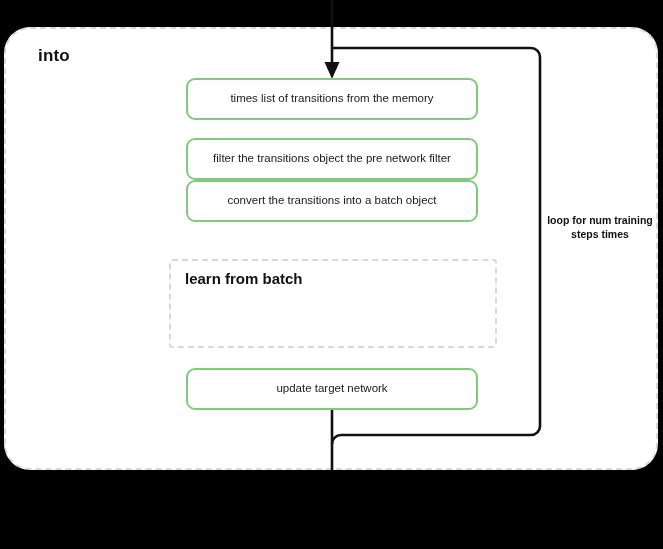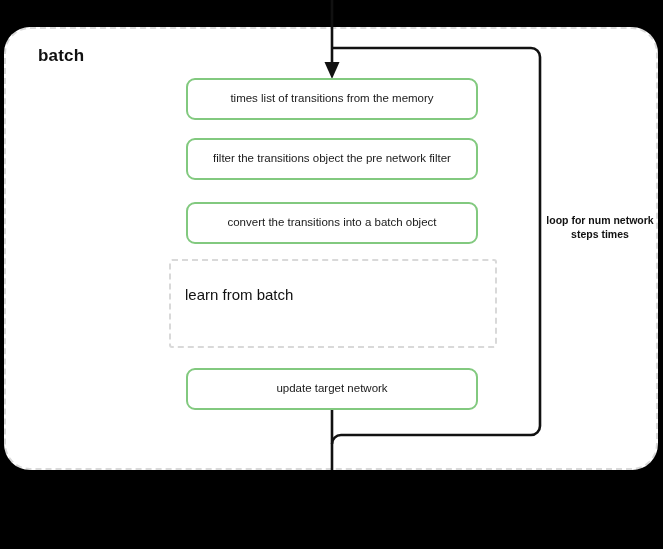--- a/index.html
+++ b/index.html
@@ -55,45 +55,44 @@
   }
   .step-label {
     font-size: 11.5px;
     color: #1a1a1a;
     text-align: center;
     line-height: 1.2;
     padding: 0 10px;
   }
   #step-sample  { top: 78px; }
   #step-filter  { top: 138px; }
-  #step-convert { top: 202px; }
+  #step-convert { top: 180px; }
   #step-update  { top: 368px; }
 
   
   .sub-scope {
     position: absolute;
     left: 169px;
     top: 259px;
     width: 328px;
     height: 89px;
     box-sizing: border-box;
     background: #ffffff;
     border: 2px dashed #d9d9d9;
     border-radius: 3px;
   }
   .sub-scope-title {
     position: absolute;
     left: 14px;
     top: 8px;
     width: 120px;
     font-size: 15px;
-    font-weight: normal;
+    font-weight: bold;
     color: #111111;
     line-height: 1.35;
-    margin-top: 16px;
   }
 
   
   .loop-label {
     position: absolute;
     left: 546px;
     top: 214px;
     width: 108px;
     font-size: 10.5px;
     font-weight: bold;
@@ -123,21 +122,21 @@
 
     <line x1="332" y1="0" x2="332" y2="69" stroke="#111111" stroke-width="2.6"></line>
 
     <polygon points="332,79 324.5,62 339.5,62" fill="#111111"></polygon>
 
     <path d="M 332 48 H 531 A 9 9 0 0 1 540 57 V 426 A 9 9 0 0 1 531 435 H 341 A 9 9 0 0 0 332 444" fill="none" stroke="#111111" stroke-width="2.6" stroke-linecap="butt"></path>
 
     <line x1="332" y1="408" x2="332" y2="470" stroke="#111111" stroke-width="2.6"></line>
   </svg>
 
-  <div class="scope-title">batch</div>
+  <div class="scope-title">into</div>
 
   <div class="step" id="step-sample">
     <span class="step-label">times list of transitions from the memory</span>
   </div>
 
   <div class="step" id="step-filter">
     <span class="step-label">filter the transitions object the pre network filter</span>
   </div>
 
   <div class="step" id="step-convert">
@@ -145,15 +144,15 @@
   </div>
 
   <div class="sub-scope">
     <div class="sub-scope-title">learn from batch</div>
   </div>
 
   <div class="step" id="step-update">
     <span class="step-label">update target network</span>
   </div>
 
-  <div class="loop-label">loop for num network steps times</div>
+  <div class="loop-label">loop for num training steps times</div>
 
 </div>
 
 </body></html>

